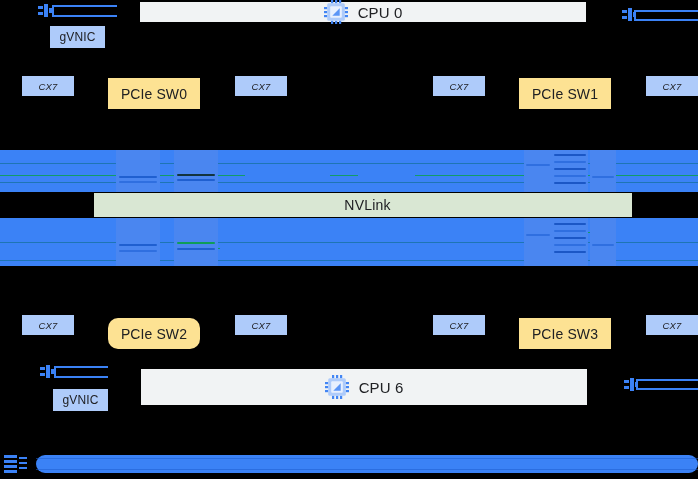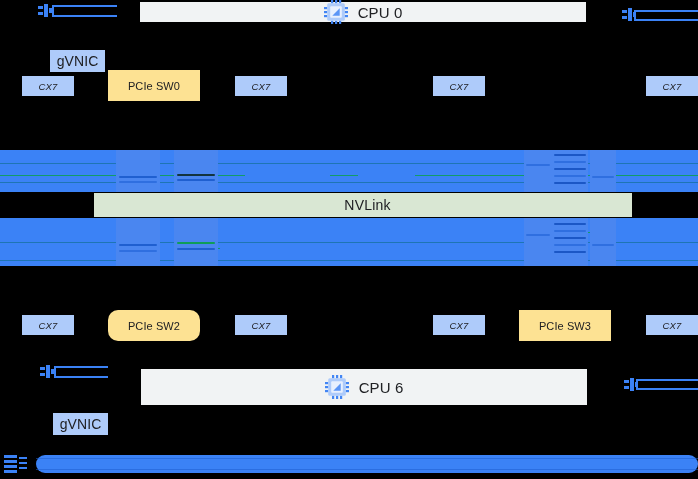--- a/index.html
+++ b/index.html
@@ -47,30 +47,30 @@
   
   .cx7 {
     background: #aecbfa;
     font-size: 9.5px;
     color: #202124;
     letter-spacing: .2px;
     font-style: italic;
   }
   .pcie {
     background: #fde293;
-    font-size: 11px;
+    font-size: 14px;
     color: #202124;
     letter-spacing: .1px;
+    margin-top: 8px;
   }
   .gvnic {
     background: #aecbfa;
-    font-size: 14px;
+    font-size: 12px;
     color: #202124;
     letter-spacing: .1px;
-    margin-top: 24px;
   }
 
   
   .nvlink {
     background: #d9e7d3;
     font-size: 14px;
     color: #202124;
     letter-spacing: .2px;
     padding-left: 9px;
   }
@@ -191,20 +191,23 @@
   </div>
 
   <div class="node cx7" style="left:235px; top:76px; width:52px; height:20px;">
     <span>CX7</span>
   </div>
 
   <div class="node cx7" style="left:433px; top:76px; width:52px; height:20px;">
     <span>CX7</span>
   </div>
 
+  <div class="node pcie" style="left:519px; top:70px; width:92px; height:31px;">
+    <span>PCIe SW1</span>
+  </div>
 
   <div class="node cx7" style="left:646px; top:76px; width:52px; height:20px;">
     <span>CX7</span>
   </div>
 
   <div class="band" style="left:0px; top:150px; width:698px; height:42px;">
 
     <div class="band-green-line" style="left:0px;  top:25px; width:245px;"></div>
     <div class="band-green-line" style="left:330px;top:25px; width:28px;"></div>
     <div class="band-green-line" style="left:415px;top:25px; width:680px;"></div>

